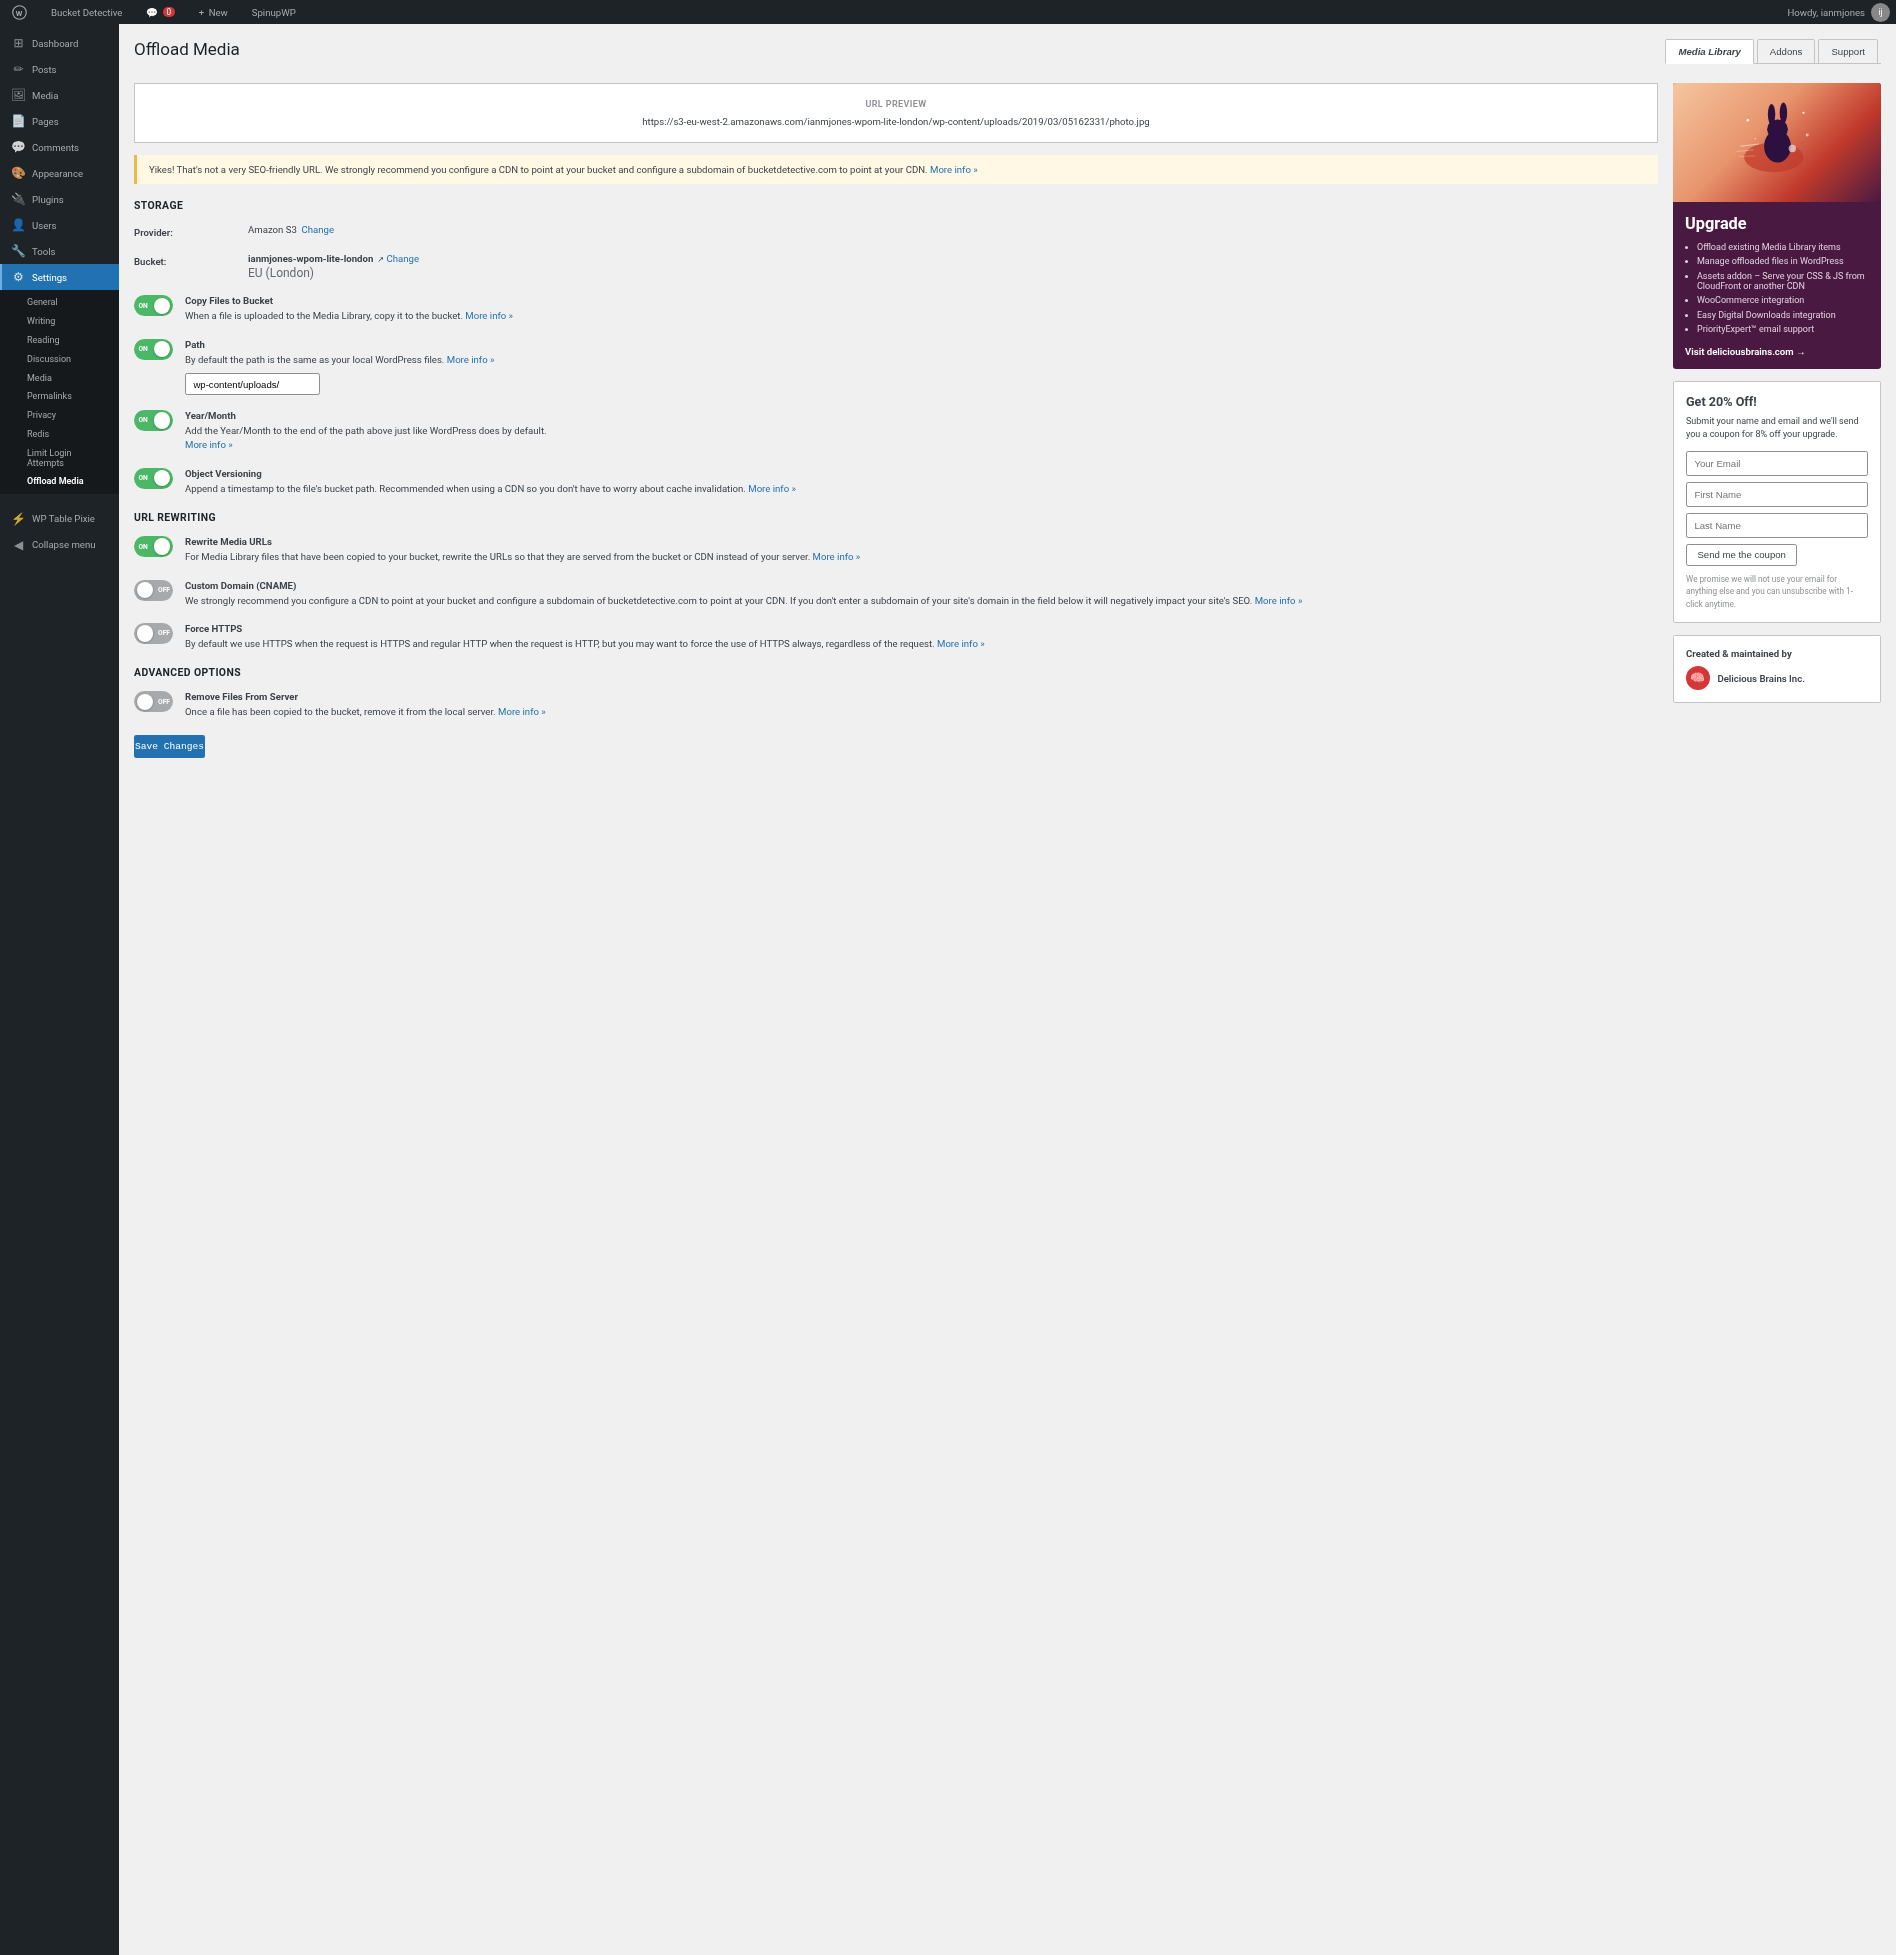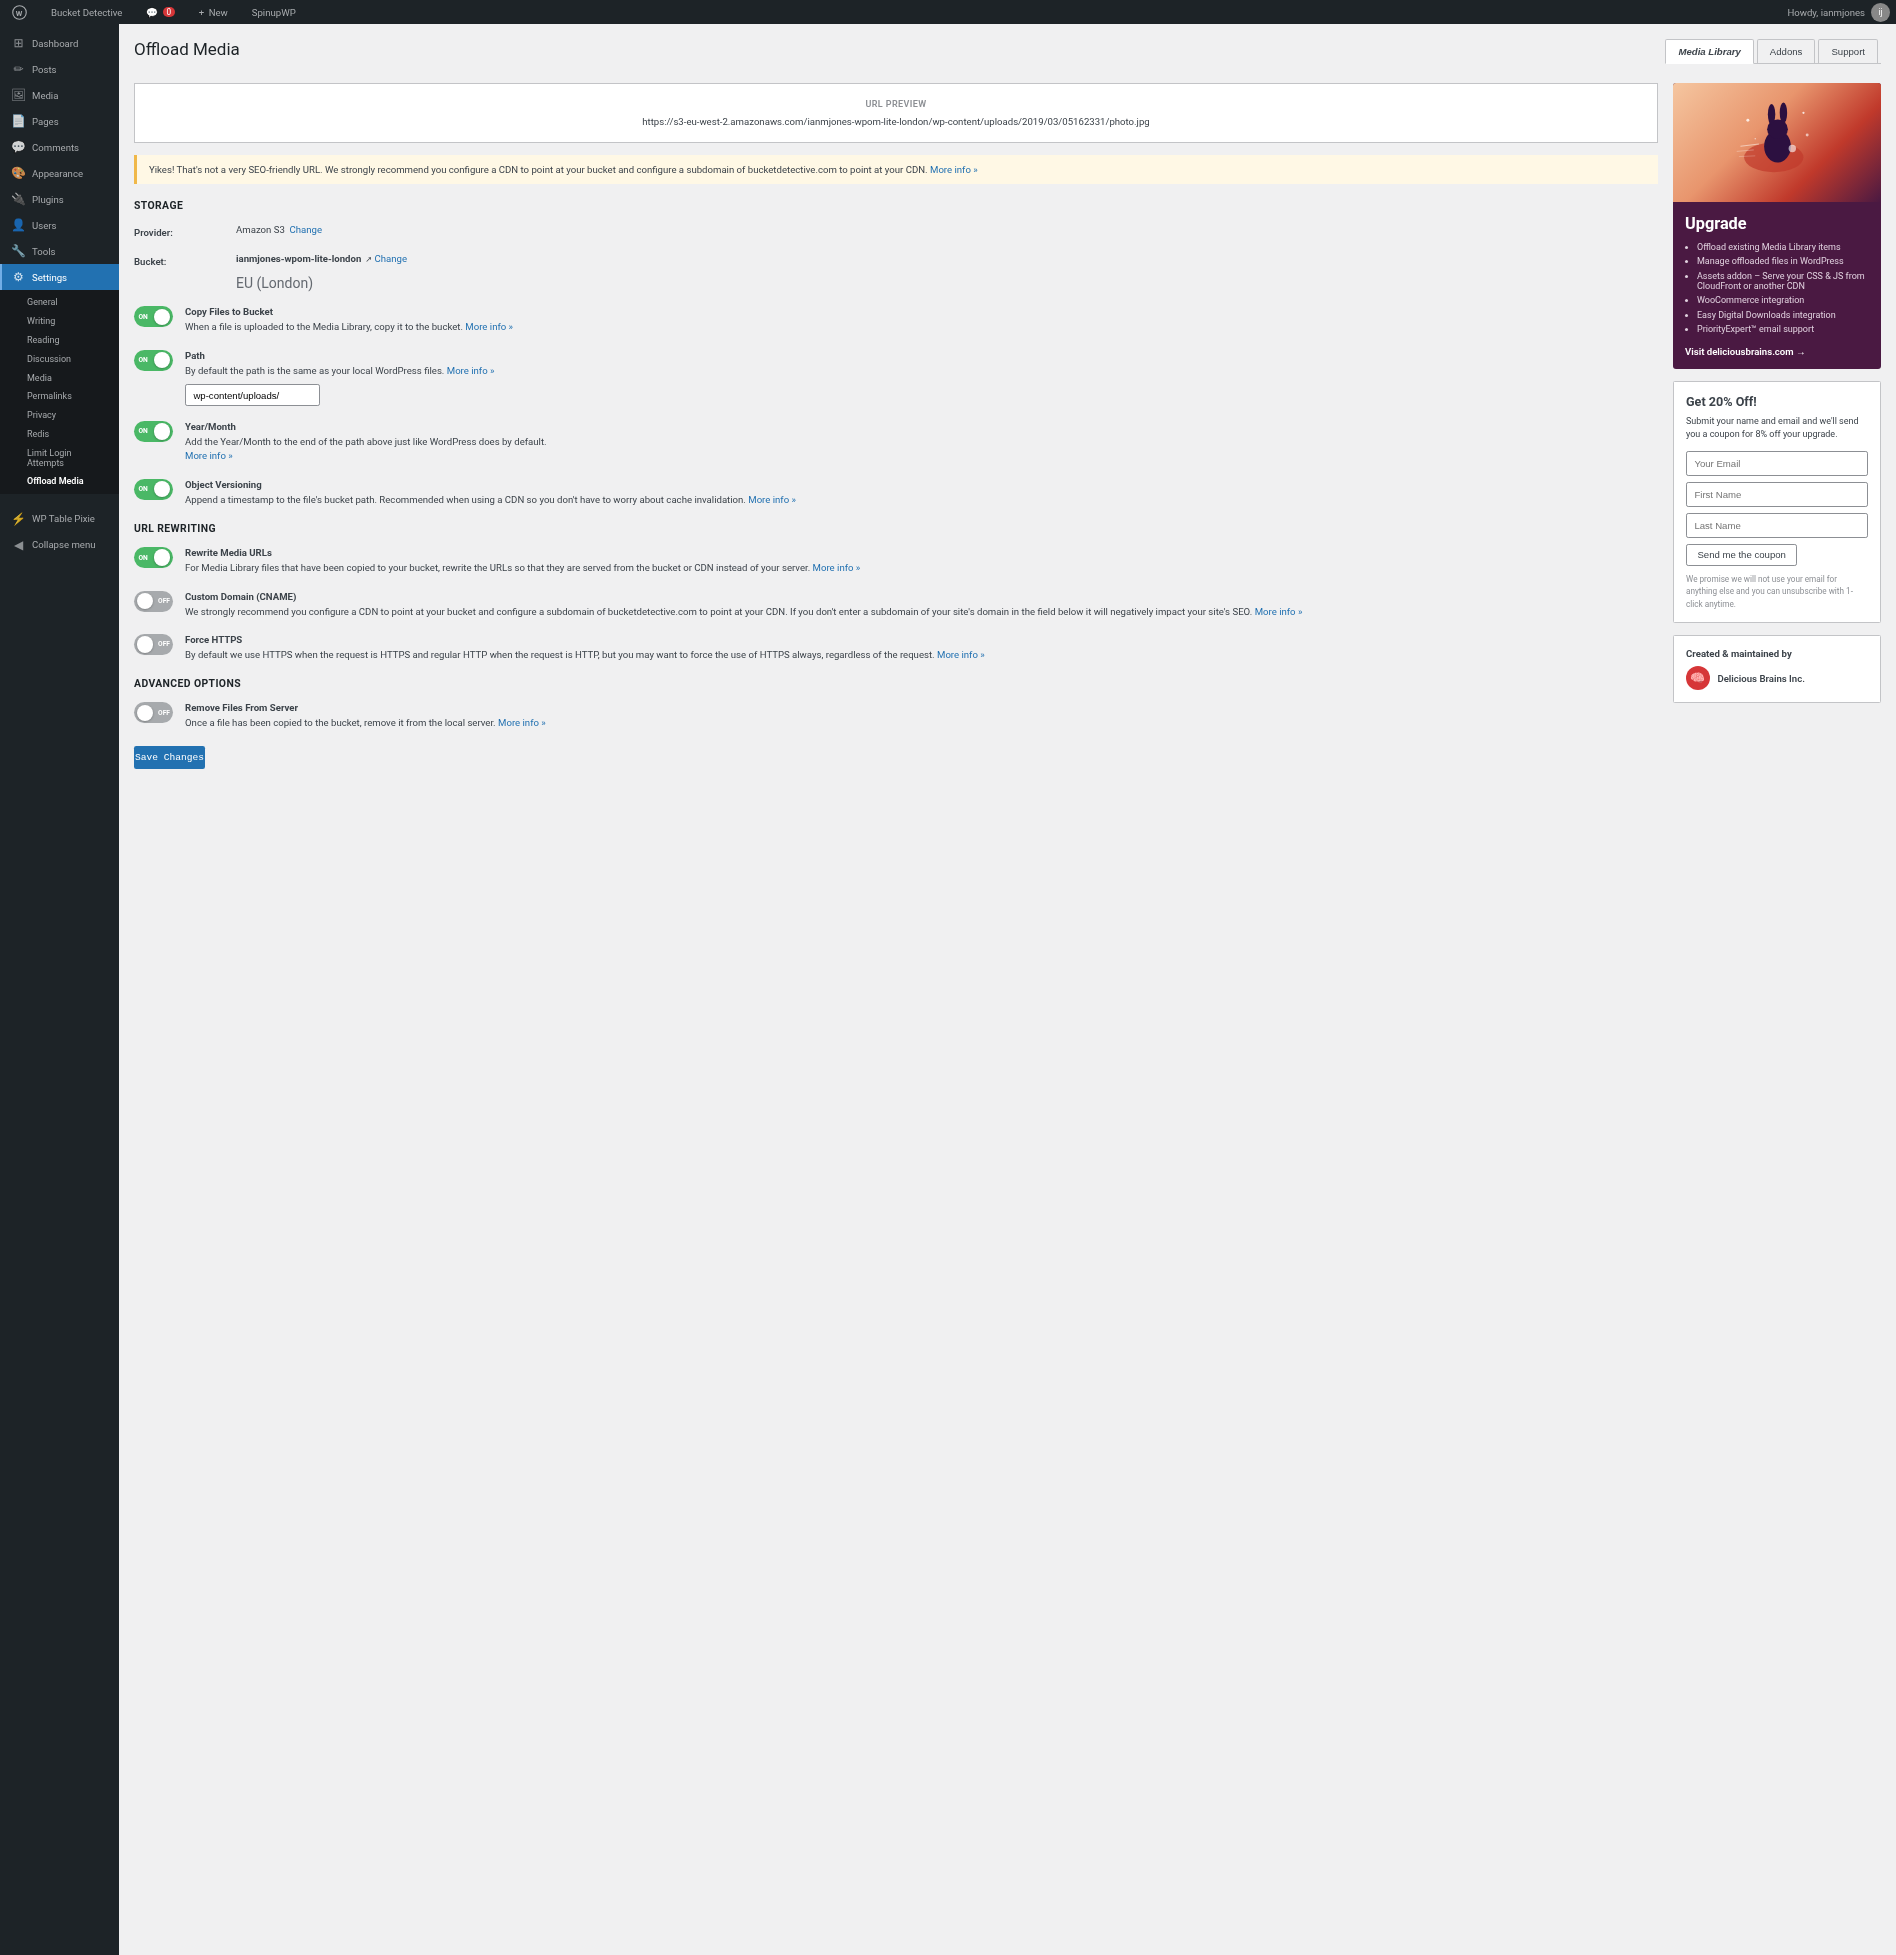--- a/index.html
+++ b/index.html
@@ -94,26 +94,26 @@
       padding: 9px 12px;
       margin-bottom: 15px;
       font-size: 9.6px;
       color: #3c434a;
     }
 
     
     .section-title { font-size: 10.4px; font-weight: 700; color: #1d2327; margin-bottom: 12px; text-transform: uppercase; letter-spacing: 0.4px; }
 
     
-    .settings-row { display: flex; align-items: flex-start; gap: 13px; margin-bottom: 15px; }
+    .settings-row { display: flex; align-items: flex-start; gap: 25px; margin-bottom: 15px; }
     .settings-label-col { width: 89px; flex-shrink: 0; font-weight: 600; font-size: 9.6px; padding-top: 3px; }
     .settings-value-col { flex: 1; font-size: 9.6px; }
     .settings-value-col a { color: #2271b1; text-decoration: none; }
     .bucket-name { font-weight: 700; font-size: 9.6px; }
-    .bucket-meta { color: #646970; font-size: 14px; margin-top: 11px; }
+    .bucket-meta { color: #646970; font-size: 12px; margin-top: 2px; }
 
     
     .toggle-row { display: flex; align-items: flex-start; gap: 12px; margin-bottom: 15px; }
     .toggle-switch {
       width: 39px;
       height: 21px;
       border-radius: 10.4px;
       display: flex;
       align-items: center;
       padding: 2.2px 3px;

